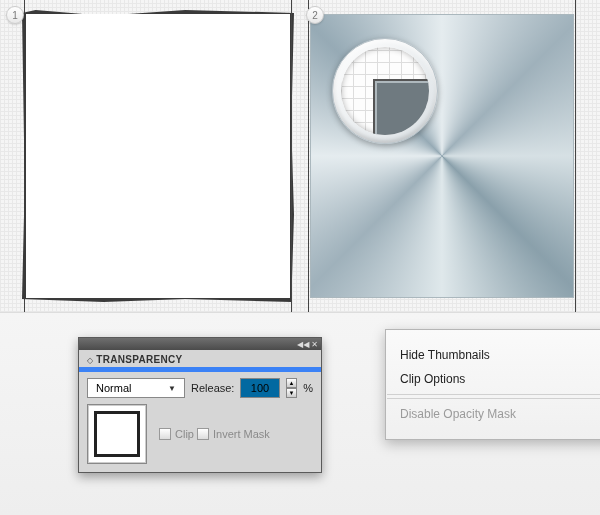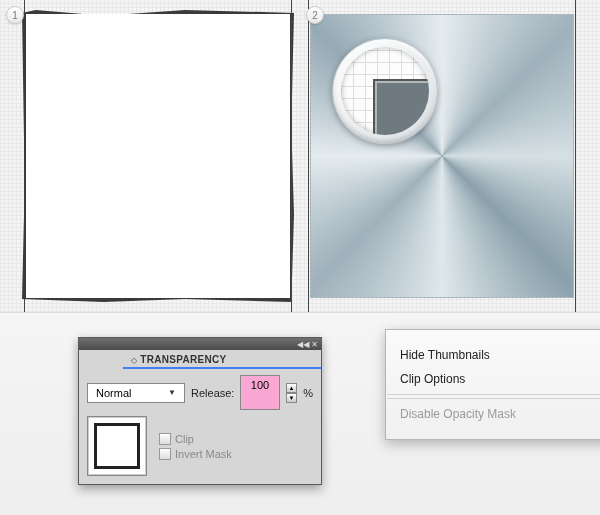--- a/index.html
+++ b/index.html
@@ -21,35 +21,35 @@
 .metal { position:absolute; left:10px; right:26px; top:14px; bottom:14px; background: conic-gradient(from 0deg, #e5ecef, #9fb1bb, #d6e0e4, #8aa0ab, #dfe8eb, #9fb1bb, #e5ecef, #96aab5, #e5ecef); box-shadow: inset 0 0 0 1px #aab7bd; }
 .magnifier { position:absolute; left:22px; top:24px; width:106px; height:106px; border-radius:50%; background:linear-gradient(135deg,#fff,#d9dfe3); box-shadow: 0 2px 6px rgba(0,0,0,.3), inset 0 2px 4px rgba(255,255,255,.9), inset 0 -2px 4px rgba(0,0,0,.2); overflow:hidden; border:1px solid #b8c2c8; }
 .mag-inner { position:absolute; inset:8px; border-radius:50%; overflow:hidden; box-shadow: inset 0 0 6px rgba(0,0,0,.3); background: repeating-linear-gradient(0deg,#ddd 0,#ddd 1px,transparent 1px,transparent 12px), repeating-linear-gradient(90deg,#ddd 0,#ddd 1px,transparent 1px,transparent 12px), #fdfdfd; }
 .mag-corner { position:absolute; left:36%; top:36%; right:-20%; bottom:-20%; background:#6f7a80; box-shadow: inset 2px 2px 0 #555, inset 4px 4px 0 #aeb8bd; }
 
 .bottom-area { height: 203px; background: linear-gradient(#f5f5f5,#eeeeee); position: relative; border-top: 1px solid #ddd; }
 
 .panel { position: absolute; left: 78px; top: 24px; width: 244px; background:#d6d6d6; border:1px solid #5a5a5a; box-shadow: 0 4px 10px rgba(0,0,0,.35); }
 .panel-top { height: 12px; background: linear-gradient(#6f6f6f,#4b4b4b); display:flex; justify-content:flex-end; align-items:center; gap:2px; padding: 0 3px; }
 .top-icon { color:#ddd; font-size:8px; cursor: default; }
-.panel-tab { background:#d6d6d6; padding: 3px 8px 2px; border-bottom: 2px solid #3b82f6; margin-left: 44px; }
+.panel-tab { background:#d6d6d6; padding: 3px 8px 2px; border-bottom: 5px solid #3b82f6; }
 .tab-label { font-size: 10px; font-weight: bold; color: #333; letter-spacing: .3px; }
 .panel-body { padding: 6px 8px 8px; background:#d6d6d6; }
 .row { display:flex; align-items:center; gap:6px; margin-bottom: 6px; }
 .dropdown { width:100px; height:20px; background:#fff; border:1px solid #888; display:flex; align-items:center; padding: 0 8px; justify-content:space-between; font-size:11px; }
 .dd-arrow { font-size:8px; color:#333; }
-.spinner { width:40px; height:35px; background:#f9a8d4; border:1px solid #888; text-align:center; font-size:11px; line-height:18px; }
+.spinner { width:40px; height:20px; background:#0369a1; border:1px solid #888; text-align:center; font-size:11px; line-height:18px; }
 .spin-btns { width:12px; display:flex; flex-direction:column; }
 .sb { height:10px; background:linear-gradient(#fff,#ccc); border:1px solid #888; font-size:6px; display:flex; align-items:center; justify-content:center; }
 .lbl { color:#222; }
 .pct { color:#222; }
 .thumb-row { display:flex; align-items:center; gap:12px; }
 .thumb-outer { width:60px; height:60px; background:#fff; border:1px solid #888; padding:6px; box-shadow: inset 0 0 0 1px #ccc; }
 .thumb-inner { width:100%; height:100%; background:#fff; border:3px solid #222; }
-.cb-stack { display:flex; flex-direction:column; gap:3px; }
+.cb-stack { display:flex; flex-direction:row; gap:3px; }
 .cb { display:flex; align-items:center; gap:4px; color:#8a8a8a; }
 .cb-box { width:12px; height:12px; background:linear-gradient(#fff,#ddd); border:1px solid #999; }
 
 .menu { position:absolute; left:360px; top:16px; width:232px; background:linear-gradient(#fafafa,#f0f0f0); border:1px solid #b5b5b5; box-shadow: 0 4px 12px rgba(0,0,0,.25); padding: 13px 0; margin-left: 25px; }
 .mi { padding: 5px 14px; font-size:12px; color:#222; }
 .mi.disabled { color:#9b9b9b; }
 .mi.hl { background: linear-gradient(#eaf3fb,#d3e7f7); border-top:1px solid #c8daea; border-bottom:1px solid #c8daea; }
 .sep { height:1px; background:#d0d0d0; margin:3px 1px; }
 </style>
 </head>

